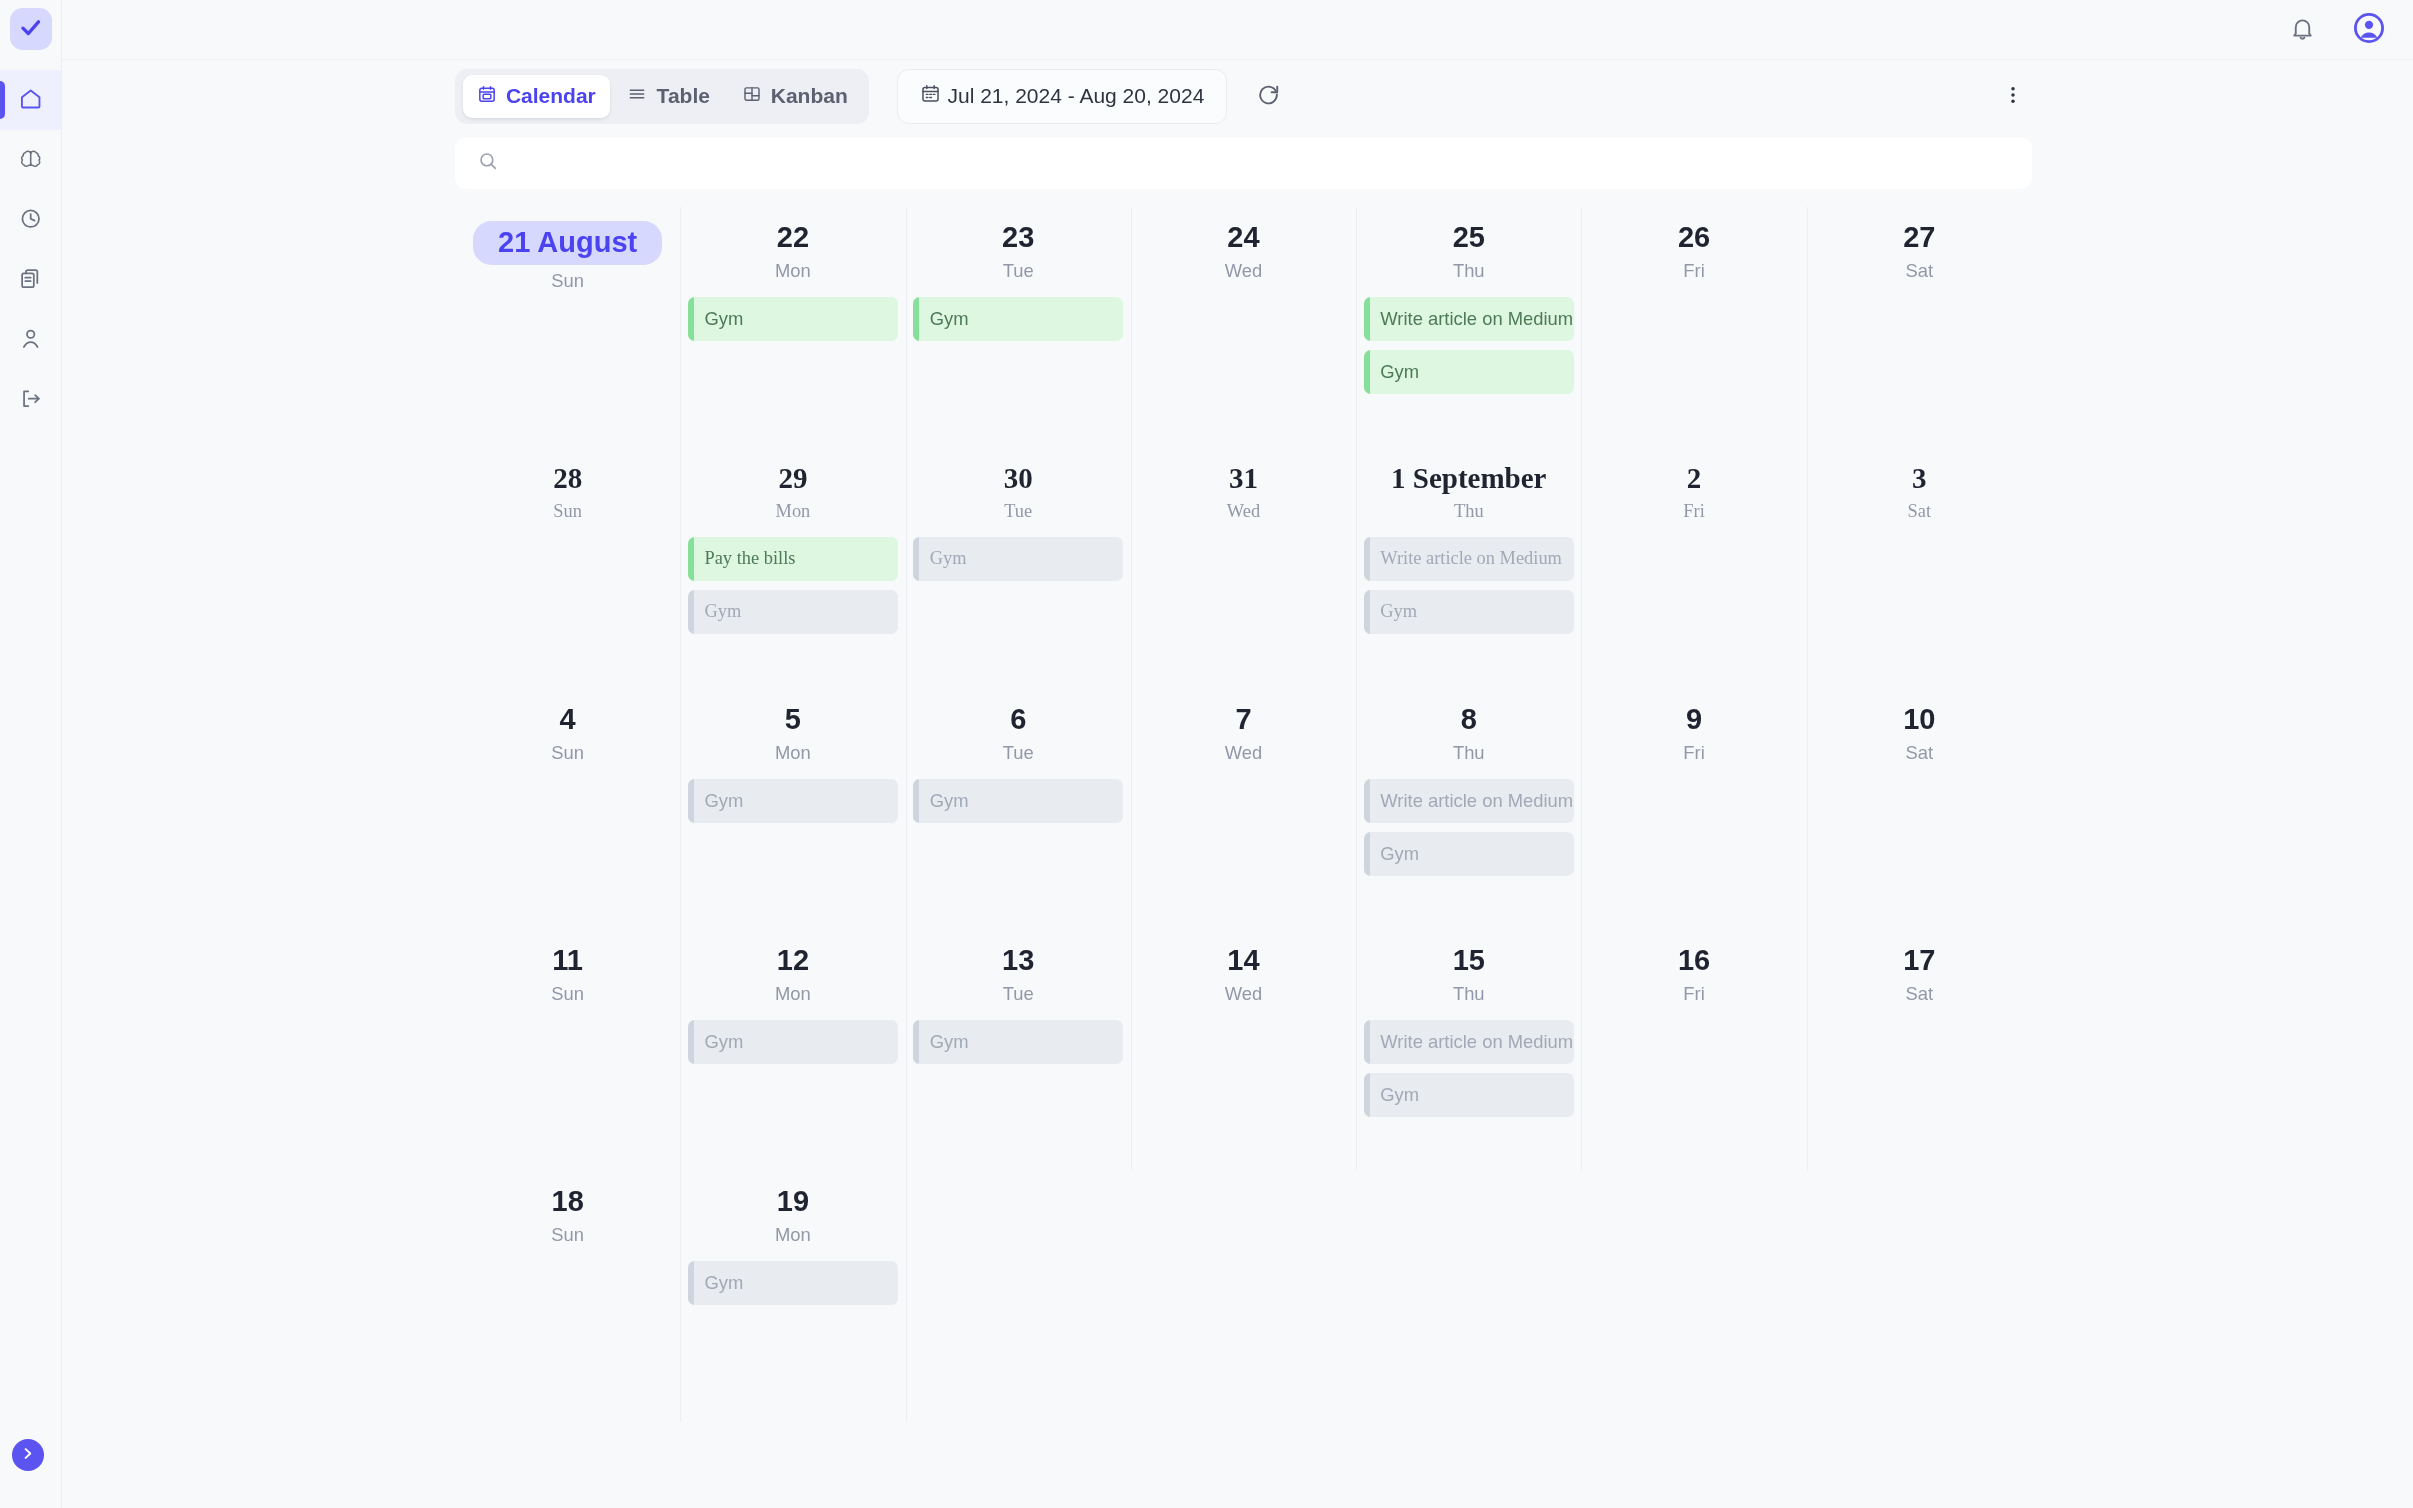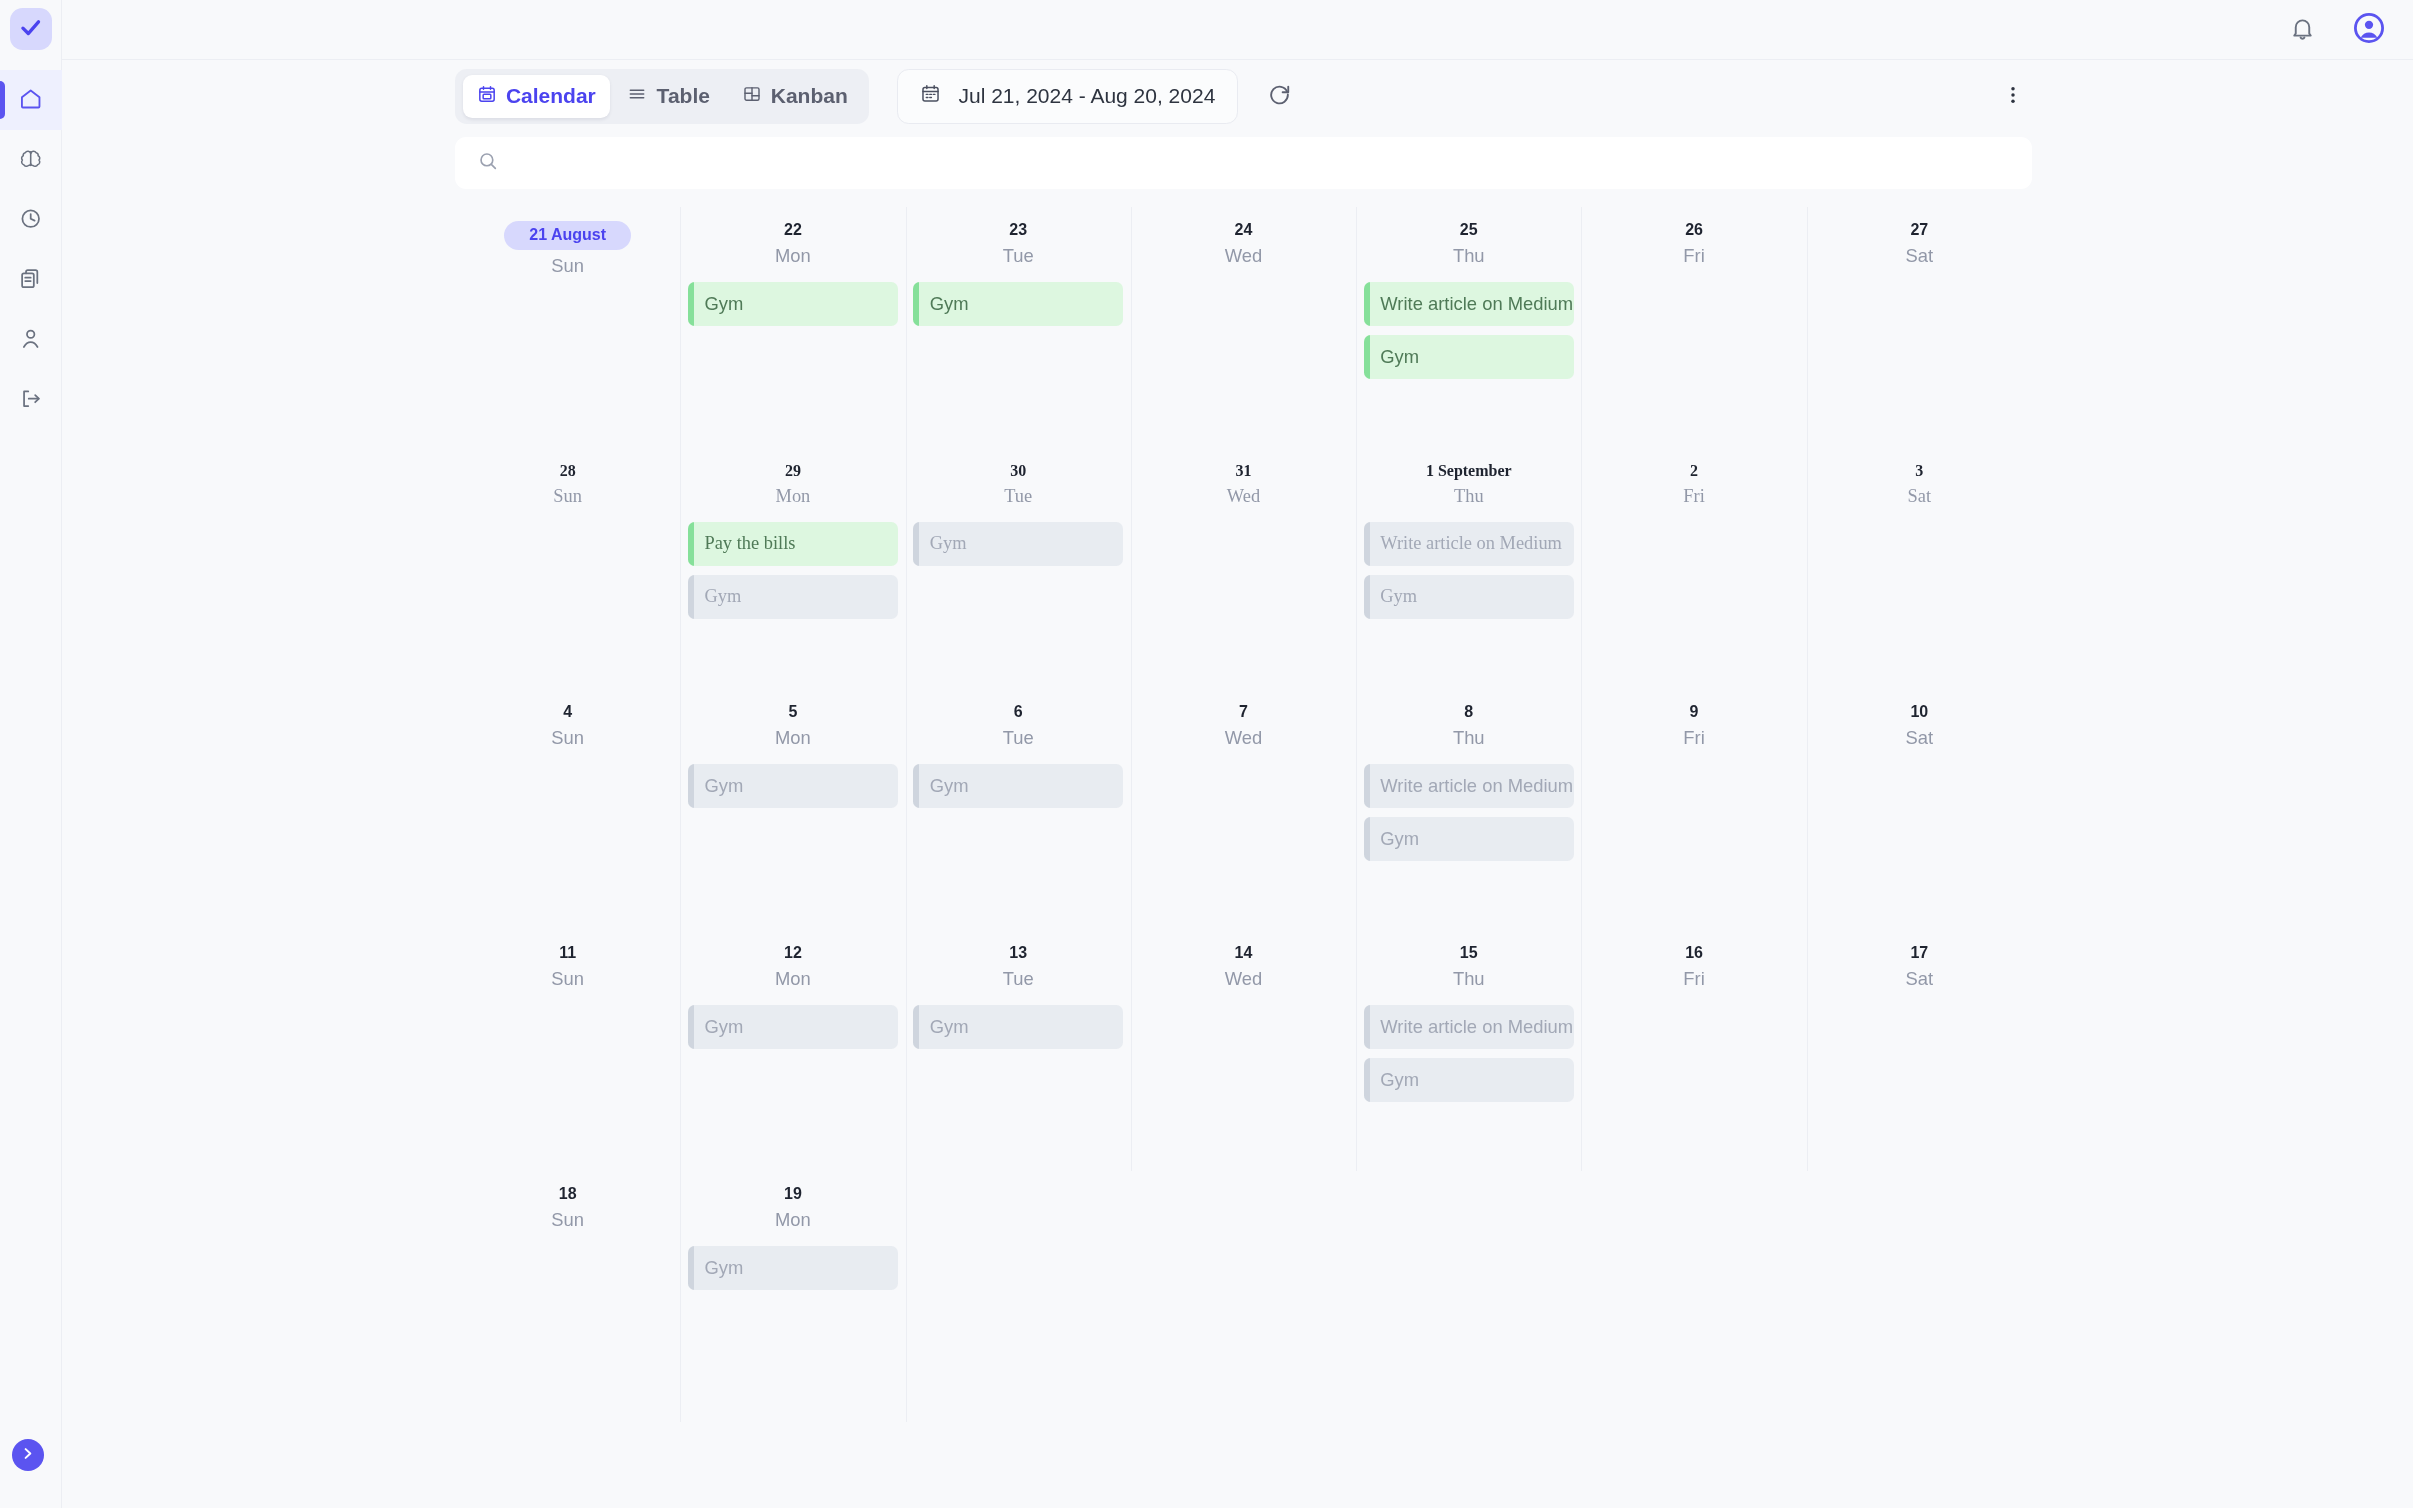--- a/index.html
+++ b/index.html
@@ -65,21 +65,21 @@
   .tab {
     display: flex; align-items: center; gap: 9.2px;
     padding: 9.2px 14.2px; border-radius: 9.2px; cursor: pointer;
     font-size: 21px; color: #5c6070; white-space: nowrap; font-weight: bold;
   }
   .tab.active {
     background: #ffffff; color: #4b43ef; font-weight: bold;
     box-shadow: 0 1.7px 3.3px rgba(20,25,60,.08);
   }
   .daterange {
-    display: flex; align-items: center; gap: 17px; margin-left: 28px;
+    display: flex; align-items: center; gap: 6px; margin-left: 28px;
     background: #fbfcfd; border: 0.8px solid #e9ebf1; border-radius: 11.7px;
     height: 55px; padding: 0 22px; cursor: pointer;
     font-size: 21px; color: #2e3440; white-space: nowrap;
   }
   .refresh-btn {
     margin-left: 22px; width: 38px; height: 38px; cursor: pointer;
     display: flex; align-items: center; justify-content: center;
   }
   .kebab-btn {
     margin-left: auto; width: 38px; height: 38px; cursor: pointer;
@@ -103,21 +103,21 @@
   .day {
     flex: 1 1 0; min-width: 0; position: relative;
     padding: 0 7.5px 10px 7.5px;
   }
   .day.divider::before {
     content: ""; position: absolute; left: 0; top: 0; bottom: 0;
     width: 0.8px; background: #eceef3;
   }
   .day-head { text-align: center; padding-top: 14.2px; }
   .day-num {
-    font-size: 16px; font-weight: bold; color: #1f2430;
+    font-size: 29px; font-weight: bold; color: #1f2430;
     line-height: 1.15; display: inline-block;
   }
   .day-num.today {
     color: #4b43ef; background: #d7d8fd;
     border-radius: 18.4px; padding: 5px 25px;
   }
   .day-dow { font-size: 18.4px; color: #9298a8; margin-top: 5px; }
   .chips { margin-top: 15px; display: flex; flex-direction: column; gap: 9.2px; }
   .chip {
     position: relative; height: 44px; border-radius: 6.7px;

